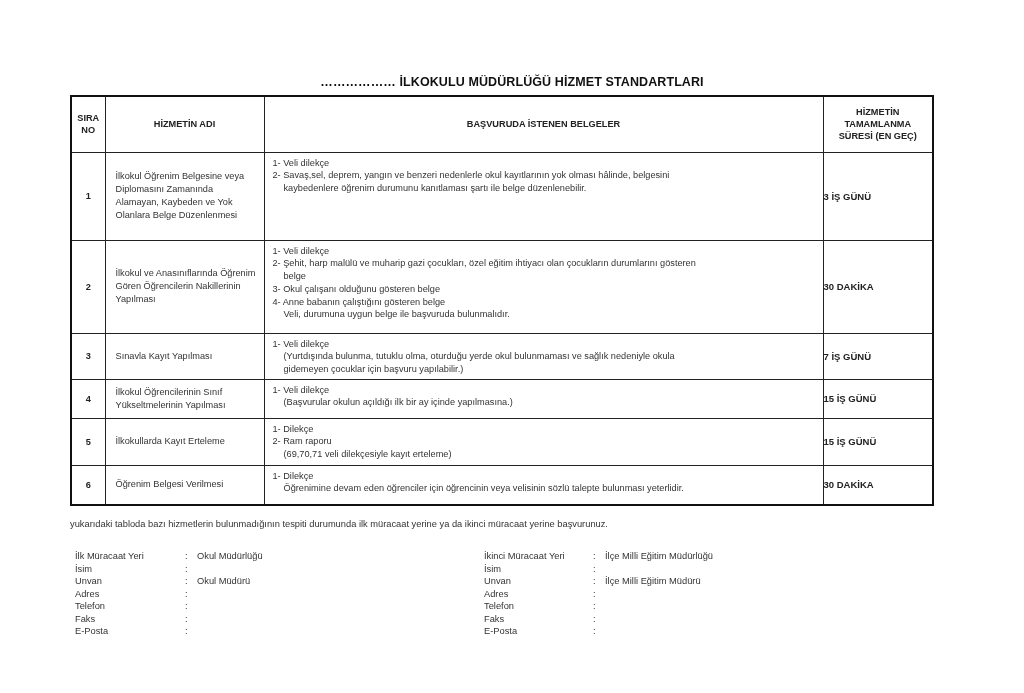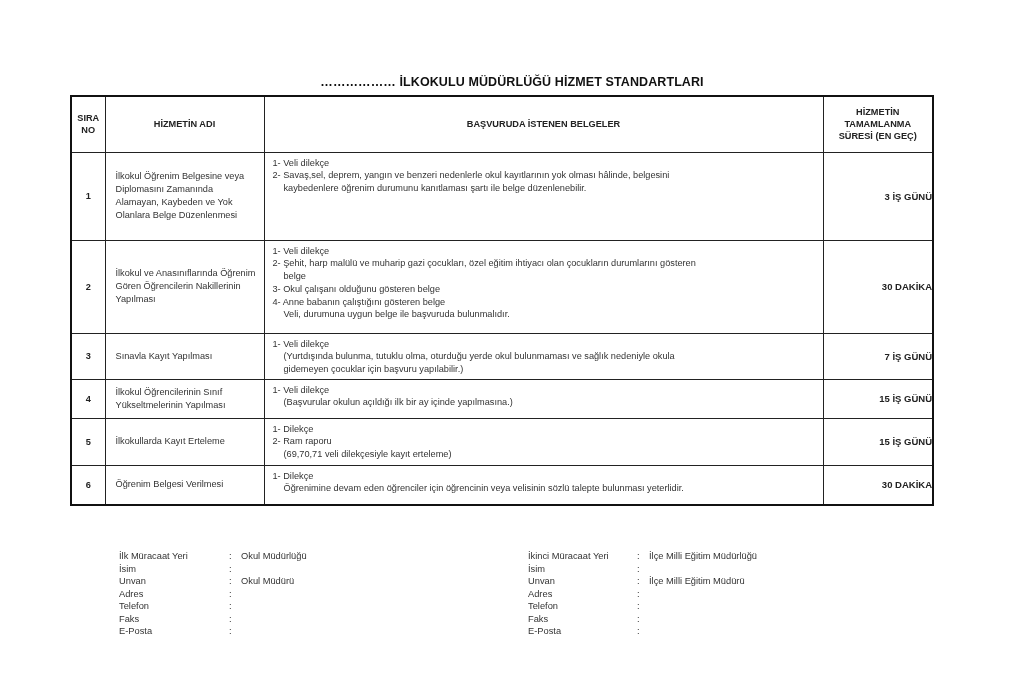--- a/index.html
+++ b/index.html
@@ -11,27 +11,27 @@
               table-layout:fixed; border:2.5px solid #111; }
   table.svc td, table.svc th { border:1.5px solid #222; font-size:9.2px; vertical-align:middle; padding:0; }
   table.svc th { font-weight:bold; text-align:center; color:#222; line-height:12px; }
   col.c1 { width:34px; } col.c2 { width:159px; } col.c3 { width:559px; } col.c4 { width:110px; }
   tr.hdr { height:56px; }
   tr.r1 { height:88px; } tr.r2 { height:93px; } tr.r3 { height:46px; }
   tr.r4 { height:39px; } tr.r5 { height:47px; } tr.r6 { height:40px; }
   td.no { text-align:center; font-weight:bold; }
   td.name { padding:0 6px 0 10px !important; line-height:13px; color:#333; }
   td.docs { vertical-align:top !important; padding:4px 6px 0 8px !important; line-height:12.8px; color:#333; }
-  td.dur { text-align:right; font-weight:bold; font-size:9.5px !important; color:#222; }
+  td.dur { text-align:left; font-weight:bold; font-size:9.5px !important; color:#222; }
   .doc-line { white-space:nowrap; }
   .doc-line.indent { padding-left:11px; }
   .note { position:absolute; left:70px; top:518px; width:880px; font-size:9.3px; line-height:12.5px; color:#333; }
   .note .l1 { padding-left:42px; }
   .contact { position:absolute; top:550px; font-size:9.3px; line-height:12.5px; color:#333; }
-  .contact .row { display:flex; height:12.5px;margin-left:44px; }
+  .contact .row { display:flex; height:12.5px; }
   .contact .lbl { width:110px; }
   .contact .colon { width:12px; }
   .c-left { left:75px; }
   .c-left .lbl { width:110px; }
   .c-right { left:484px; }
   .c-right .lbl { width:109px; }
 </style>
 </head>
 <body>
 
@@ -111,20 +111,21 @@
         <td class="docs">
           <div class="doc-line">1- Dilekçe</div>
           <div class="doc-line indent">Öğrenimine devam eden öğrenciler için öğrencinin veya velisinin sözlü talepte bulunması yeterlidir.</div>
         </td>
         <td class="dur">30 DAKİKA</td>
       </tr>
     </tbody>
 </table>
 
 <div class="note">
+  <div>yukarıdaki tabloda bazı hizmetlerin bulunmadığının tespiti durumunda ilk müracaat yerine ya da ikinci müracaat yerine başvurunuz.</div>
 </div>
 
 <div class="contact c-left" id="contact-first">
     <div class="row">
       <span class="lbl">İlk Müracaat Yeri</span>
       <span class="colon">:</span>
       <span class="val">Okul Müdürlüğü</span>
     </div>
     <div class="row">
       <span class="lbl">İsim</span>

